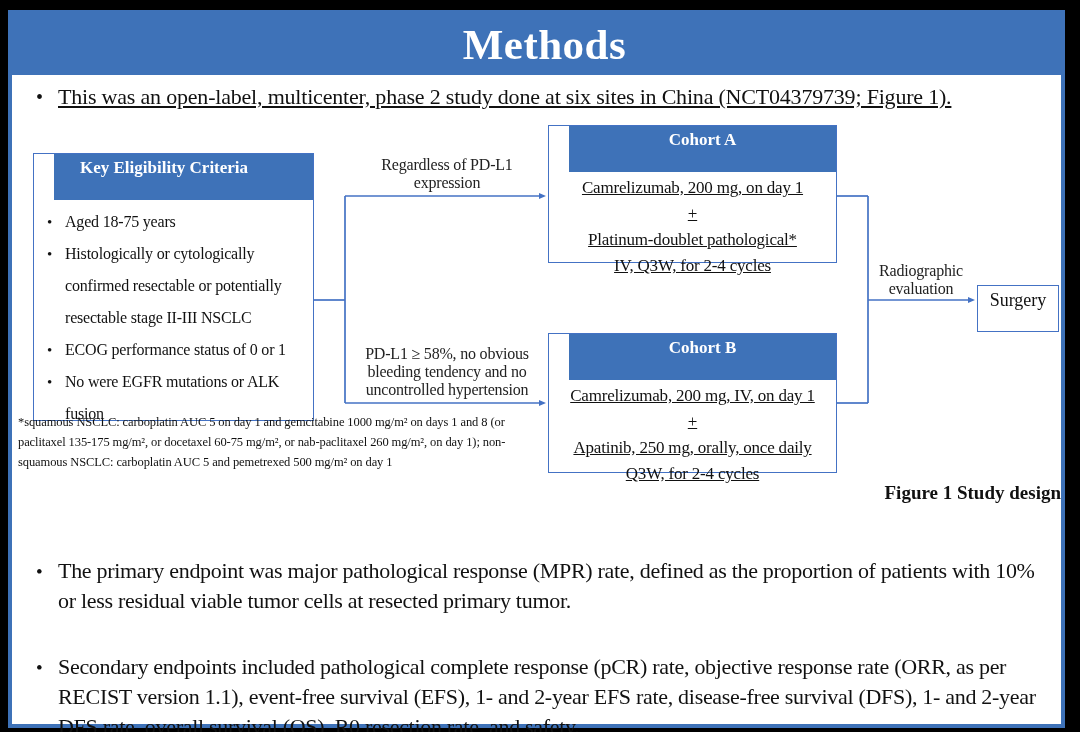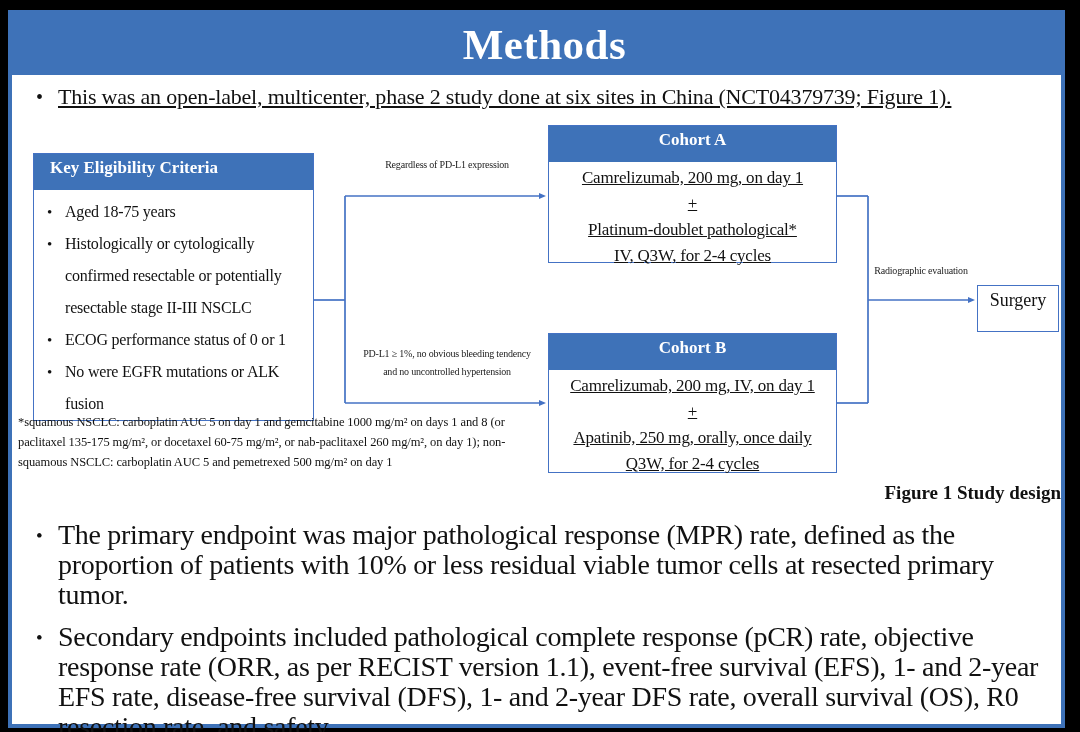--- a/index.html
+++ b/index.html
@@ -24,63 +24,63 @@
     font-size:22px;line-height:30px;letter-spacing:-0.2px;
   }
   .bullet-line{position:relative;padding-left:28px;text-decoration:underline;}
   .bullet-line::before{
     content:"\2022";position:absolute;left:6px;top:0;font-size:20px;
   }
   
   .box{position:absolute;border:1.6px solid #4472C4;background:#fff;box-sizing:border-box;}
   .box-header{
     background:#3E72B8;color:#fff;font-weight:bold;font-size:17px;
-    height:36px;line-height:28px;box-sizing:border-box;
+    height:46px;line-height:28px;box-sizing:border-box;margin-left:20px;
   }
   .elig-box{left:21px;top:139px;width:281px;height:268px;}
-  .elig-box .box-header{padding-left:16px;text-align:left;}
+  .elig-box .box-header{padding-left:26px;text-align:left;}
   .elig-list{margin:6px 0 0 0;padding:0 2px 0 10px;list-style:none;}
   .elig-list li{
     position:relative;padding-left:21px;font-size:16px;line-height:32px;
     letter-spacing:-0.2px;
   }
   .elig-list li::before{content:"\2022";position:absolute;left:3px;top:0;font-size:15px;}
   .cohort-box{width:289px;}
   .cohort-box .box-header{text-align:center;}
   .cohort-a{left:536px;top:111px;height:138px;}
   .cohort-b{left:536px;top:319px;height:140px;}
   .cohort-body{padding-top:3px;}
   .cohort-body .cline{
     text-align:center;font-size:17px;line-height:26px;letter-spacing:-0.2px;text-decoration:underline;
   }
   .surgery-box{
     left:965px;top:271px;width:82px;height:47px;
     text-align:center;font-size:18px;line-height:28px;
   }
   .flow-label{
-    position:absolute;text-align:center;font-size:10px;line-height:18px;
+    position:absolute;text-align:center;font-size:16px;line-height:18px;
     letter-spacing:-0.2px;color:#222;
   }
   .label-top{left:360px;top:142px;width:150px;}
   .label-bottom{left:350px;top:331px;width:170px;}
   .label-eval{left:854px;top:248px;width:110px;}
   .footnote{
     position:absolute;left:6px;top:398px;width:524px;
     font-size:12.5px;line-height:20px;letter-spacing:-0.1px;
   }
   .caption{
     position:absolute;left:0;top:468px;width:100%;text-align:right;
     font-size:19px;font-weight:bold;
   }
   .endpoints{
     position:absolute;left:18px;top:506px;width:1014px;margin:0;padding:0;list-style:none;
   }
   .endpoints li{
     position:relative;padding-left:28px;margin-bottom:12px;
-    font-size:28px;line-height:30px;letter-spacing:-0.3px;
+    font-size:22px;line-height:30px;letter-spacing:-0.3px;margin-top:36px;
   }
   .endpoints li::before{content:"\2022";position:absolute;left:6px;top:1px;font-size:19px;}
   .connector-svg{position:absolute;left:0;top:0;width:1049px;height:710px;pointer-events:none;}
 </style>
 </head>
 <body>
 
 <div class="slide">
 
   <div class="title-bar">
@@ -109,21 +109,21 @@
     <div class="box-header">Key Eligibility Criteria</div>
     <ul class="elig-list">
       <li>Aged 18-75 years</li>
       <li>Histologically or cytologically confirmed resectable or potentially resectable stage II-III NSCLC</li>
       <li>ECOG performance status of 0 or 1</li>
       <li>No were EGFR mutations or ALK fusion</li>
     </ul>
   </div>
 
   <div class="flow-label label-top">Regardless of PD-L1 expression</div>
-  <div class="flow-label label-bottom">PD-L1 ≥ 1%, no obvious bleeding tendency and no uncontrolled hypertension</div>
+  <div class="flow-label label-bottom">PD-L1 ≥ 58%, no obvious bleeding tendency and no uncontrolled hypertension</div>
 
   <div class="box cohort-box cohort-a">
     <div class="box-header">Cohort A</div>
     <div class="cohort-body">
       <div class="cline">Camrelizumab, 200 mg, on day 1</div>
       <div class="cline">+</div>
       <div class="cline">Platinum-doublet pathological*</div>
       <div class="cline">IV, Q3W, for 2-4 cycles</div>
     </div>
   </div>

